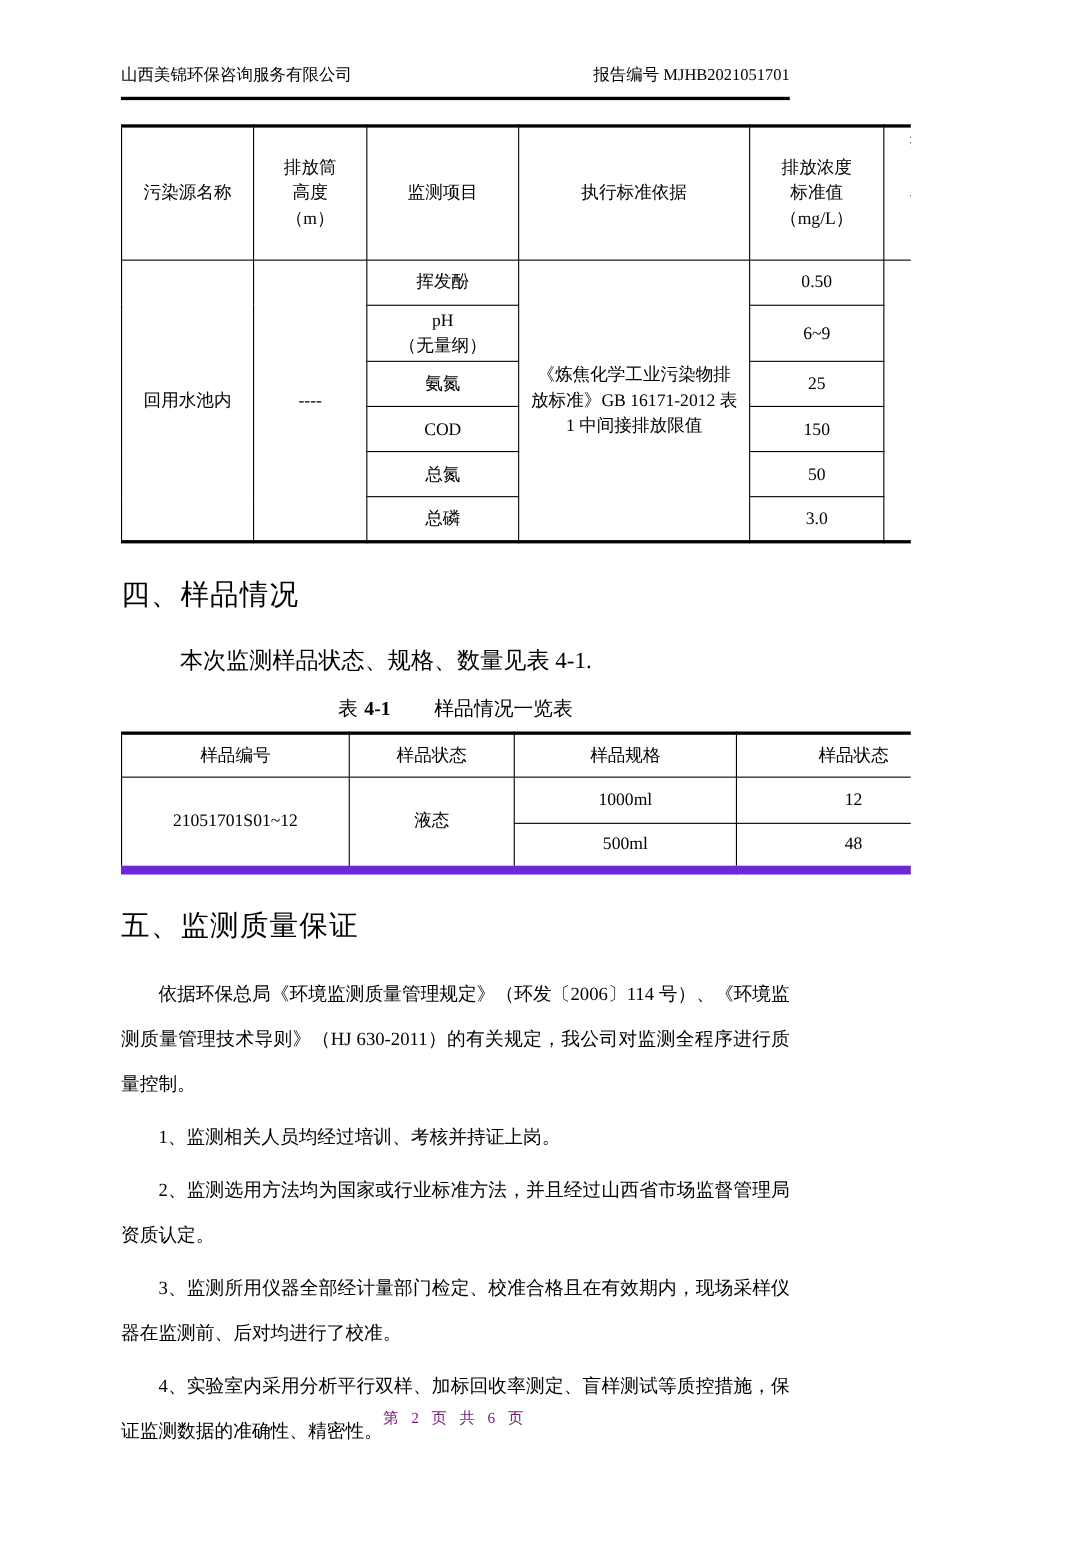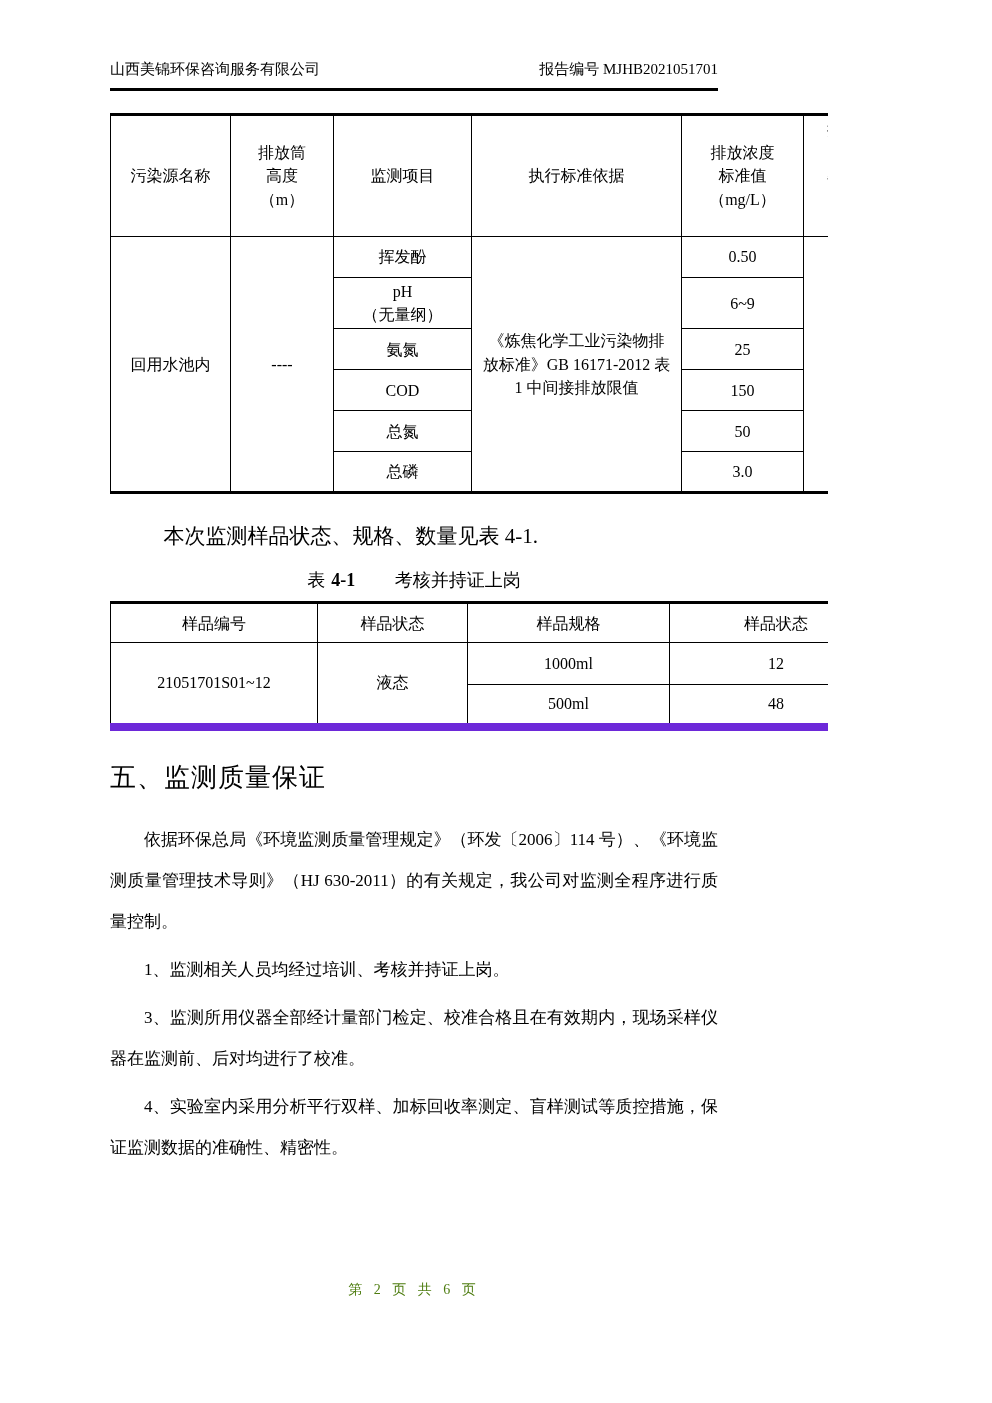--- a/index.html
+++ b/index.html
@@ -97,21 +97,21 @@
   }
 
   
   .page-footer {
     position: absolute;
     left: 0; right: 0;
     bottom: 104px;
     text-align: center;
     font-size: 14px;
     letter-spacing: 4px;
-    color: #4d7c0f;
+    color: #701a75;
   }
 </style>
 </head>
 <body>
 
 <div class="page">
 
   <div class="page-header">
     <span>山西美锦环保咨询服务有限公司</span>
     <span>报告编号 MJHB2021051701</span>
@@ -167,25 +167,26 @@
         <td>总氮</td>
         <td>50</td>
       </tr>
       <tr>
         <td>总磷</td>
         <td>3.0</td>
       </tr>
     </tbody>
   </table>
 
+  <h2 class="section-title">四、样品情况</h2>
 
   <p class="intro">本次监测样品状态、规格、数量见表 4-1.</p>
 
   <div class="table-caption">
-    <span>表</span><span class="cap-num">4-1</span><span class="cap-text">考核并持证上岗</span>
+    <span>表</span><span class="cap-num">4-1</span><span class="cap-text">样品情况一览表</span>
   </div>
 
   <table class="samples-table">
     <colgroup>
       <col style="width:207px">
         <col style="width:150px">
         <col style="width:202px">
         <col style="width:213px">
     </colgroup>
     <thead>
@@ -208,20 +209,21 @@
         <td>48</td>
       </tr>
     </tbody>
   </table>
 
   <h2 class="section-title">五、监测质量保证</h2>
 
   <div class="paras">
     <p>依据环保总局《环境监测质量管理规定》（环发〔2006〕114 号）、《环境监测质量管理技术导则》（HJ 630-2011）的有关规定，我公司对监测全程序进行质量控制。</p>
     <p>1、监测相关人员均经过培训、考核并持证上岗。</p>
+    <p>2、监测选用方法均为国家或行业标准方法，并且经过山西省市场监督管理局资质认定。</p>
     <p>3、监测所用仪器全部经计量部门检定、校准合格且在有效期内，现场采样仪器在监测前、后对均进行了校准。</p>
     <p>4、实验室内采用分析平行双样、加标回收率测定、盲样测试等质控措施，保证监测数据的准确性、精密性。</p>
   </div>
 
   <div class="page-footer">
     <span>第 2 页 共 6 页</span>
   </div>
 
 </div>
 

